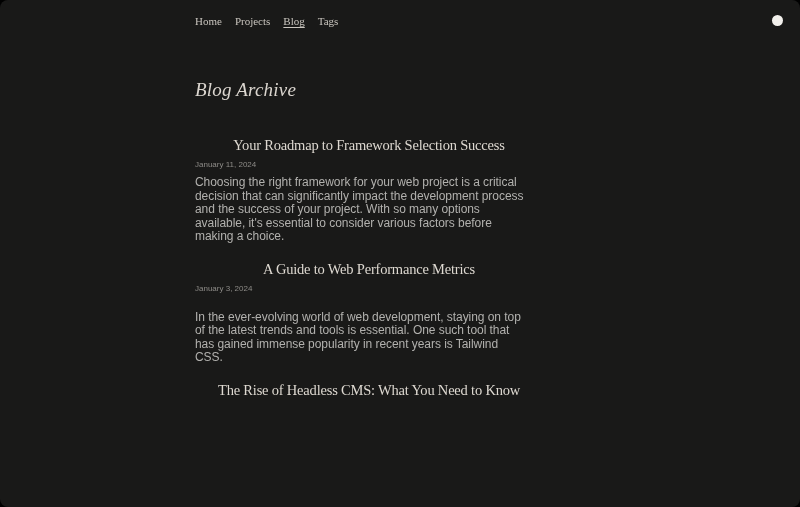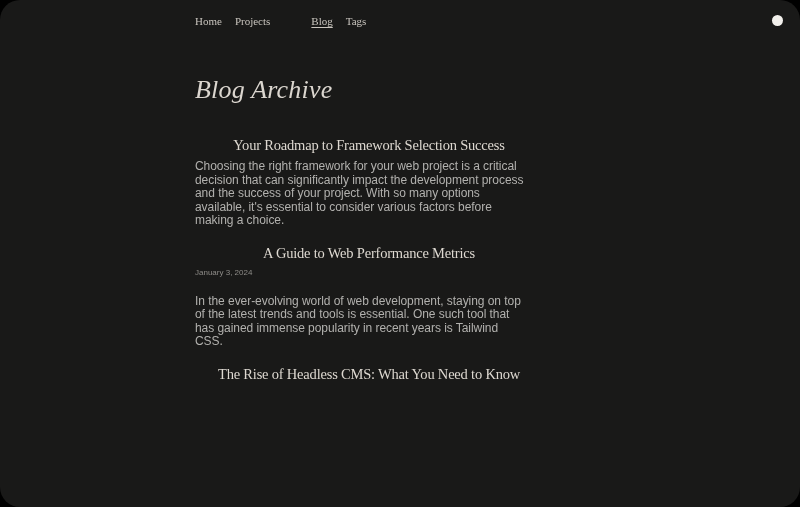--- a/index.html
+++ b/index.html
@@ -7,21 +7,21 @@
     padding: 0;
     width: 800px;
     height: 507px;
     background: #000000;
     overflow: hidden;
   }
   .window {
     position: absolute;
     inset: 0;
     background: #191918;
-    border-radius: 20px;
+    border-radius: 8px;
     overflow: hidden;
     padding-top: 14px;
     box-sizing: border-box;
     font-family: "Liberation Sans", sans-serif;
   }
   
   .header {
     margin-left: 195px;
   }
   .nav {
@@ -33,21 +33,20 @@
     color: #c9c5be;
   }
   .nav-item {
     cursor: pointer;
     text-decoration: none;
     color: #c9c5be;
   }
   .nav-item.active {
     text-decoration: underline;
     text-underline-offset: 2px;
-    margin-left: 28px;
   }
   .theme-toggle {
     position: absolute;
     top: 14px;
     right: 16px;
     width: 12px;
     height: 12px;
     padding: 0;
     border: none;
     background: transparent;
@@ -62,21 +61,21 @@
   }
   
   .main {
     margin-left: 195px;
     width: 348px;
   }
   .page-title {
     font-family: "Liberation Serif", serif;
     font-style: italic;
     font-weight: 500;
-    font-size: 26px;
+    font-size: 19px;
     line-height: 24px;
     letter-spacing: 0.2px;
     color: #dbd6cf;
     margin: 50px 0 0 0;
   }
   .posts {
     margin-top: 35px;
   }
   .post {
     margin: 0 0 17px 0;
@@ -124,20 +123,21 @@
     <span class="dot"></span>
   </button>
 
   <main class="main">
     <h1 class="page-title">Blog Archive</h1>
 
     <div class="posts">
 
       <article class="post">
         <h2 class="post-title">Your Roadmap to Framework Selection Success</h2>
+        <p class="post-date">January 11, 2024</p>
         <p class="post-excerpt">Choosing the right framework for your web project is a critical decision that can significantly impact the development process and the success of your project. With so many options available, it's essential to consider various factors before making a choice.</p>
       </article>
 
       <article class="post">
         <h2 class="post-title">A Guide to Web Performance Metrics</h2>
         <p class="post-date">January 3, 2024</p>
       </article>
 
       <article class="post">
         <p class="post-excerpt">In the ever-evolving world of web development, staying on top of the latest trends and tools is essential. One such tool that has gained immense popularity in recent years is Tailwind CSS.</p>

